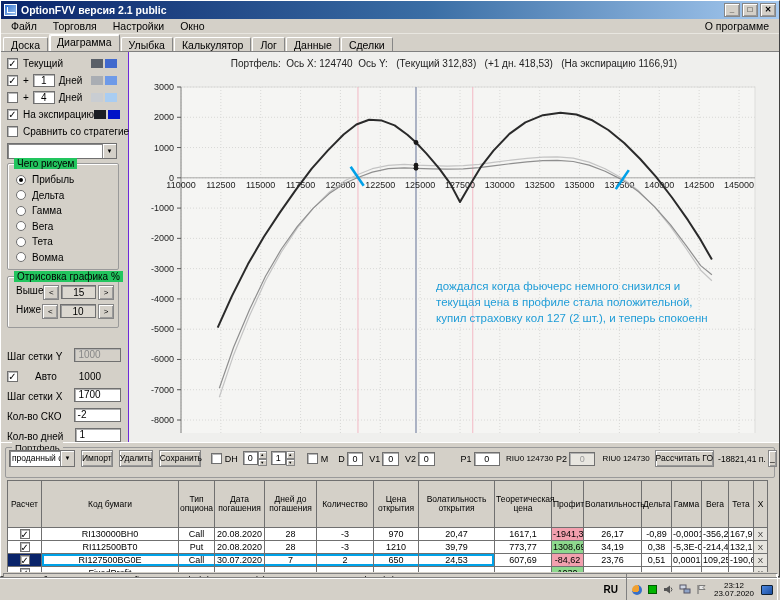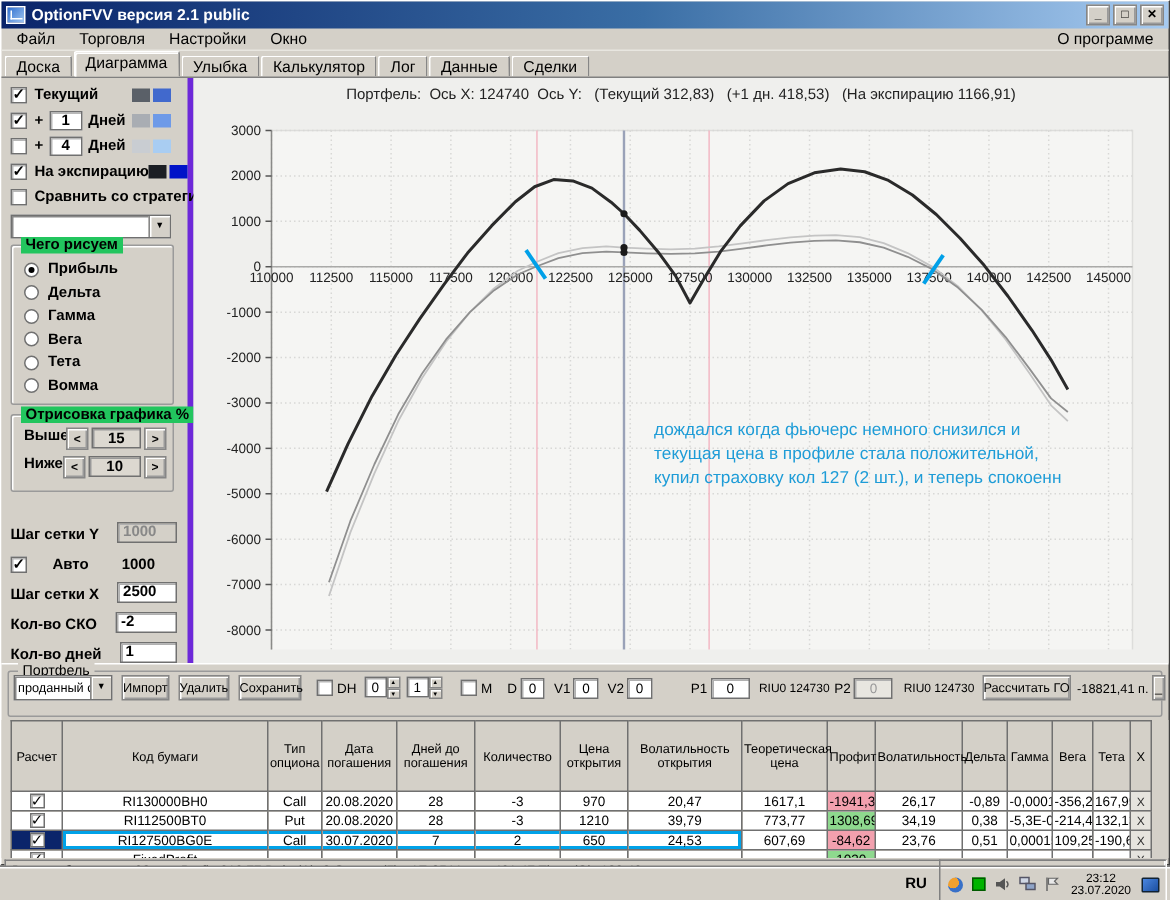--- a/index.html
+++ b/index.html
@@ -25,21 +25,21 @@
 
   
   .tabbar { height:17px; flex:0 0 17px; display:flex; align-items:flex-end; padding-left:2px; }
   .tab { height:14px; padding:1px 7px 0; font-size:10.5px; background:#d4d0c8;
          border:1px solid #868686; border-bottom:none; border-top-color:#fff; border-left-color:#fff;
          border-radius:2px 2px 0 0; margin-right:1px; white-space:nowrap; }
   .tab.active { height:17px; font-weight:normal; position:relative; z-index:2; box-shadow:inset 1px 1px 0 #fff; }
 
   
   .content { flex:0 0 381px; display:flex; border-top:1px solid #808080; background:#d4d0c8; }
-  .sidebar { width:128px; flex:0 0 128px; padding:3px 3px 0 6px; border-right:4px solid #6d28d9; font-size:10px;font-weight:bold; }
+  .sidebar { width:128px; flex:0 0 128px; padding:3px 3px 0 6px; border-right:1px solid #6d28d9; font-size:10px; }
   .srow { display:flex; align-items:center; height:17px; }
   .cb { width:11px; height:11px; background:#fff; border:1px solid #707070; box-shadow:inset 1px 1px 0 #b8b8b8; flex:0 0 11px;
         font-size:10px; line-height:9px; text-align:center; color:#000; }
   .cb.on::before { content:"✓"; }
   .slabel { margin-left:5px; white-space:nowrap; }
   .sinput { width:22px; height:13px; background:#fff; border:1px solid #707070; box-shadow:inset 1px 1px 0 #b8b8b8;
             font-size:10px; text-align:center; margin:0 4px; line-height:12px; }
   .swatches { margin-left:auto; display:flex; gap:2px; margin-right:8px; }
   .swatches i { width:12px; height:9px; display:block; }
   .combo { height:16px; background:#fff; border:1px solid #707070; box-shadow:inset 1px 1px 0 #888; display:flex; margin:3px 8px 4px 0; }
@@ -239,21 +239,21 @@
         <span class="flbl">Шаг сетки Y</span>
         <span class="finput dis">1000</span>
       </div>
       <div class="frow">
         <span class="cb on"></span>
         <span class="slabel">Авто</span>
         <span class="autoval">1000</span>
       </div>
       <div class="frow">
         <span class="flbl">Шаг сетки X</span>
-        <span class="finput">2500</span>
+        <span class="finput">1700</span>
       </div>
       <div class="frow">
         <span class="flbl">Кол-во СКО</span>
         <span class="finput">-2</span>
       </div>
       <div class="frow">
         <span class="flbl">Кол-во дней</span>
         <span class="finput">1</span>
       </div>
     </div>

